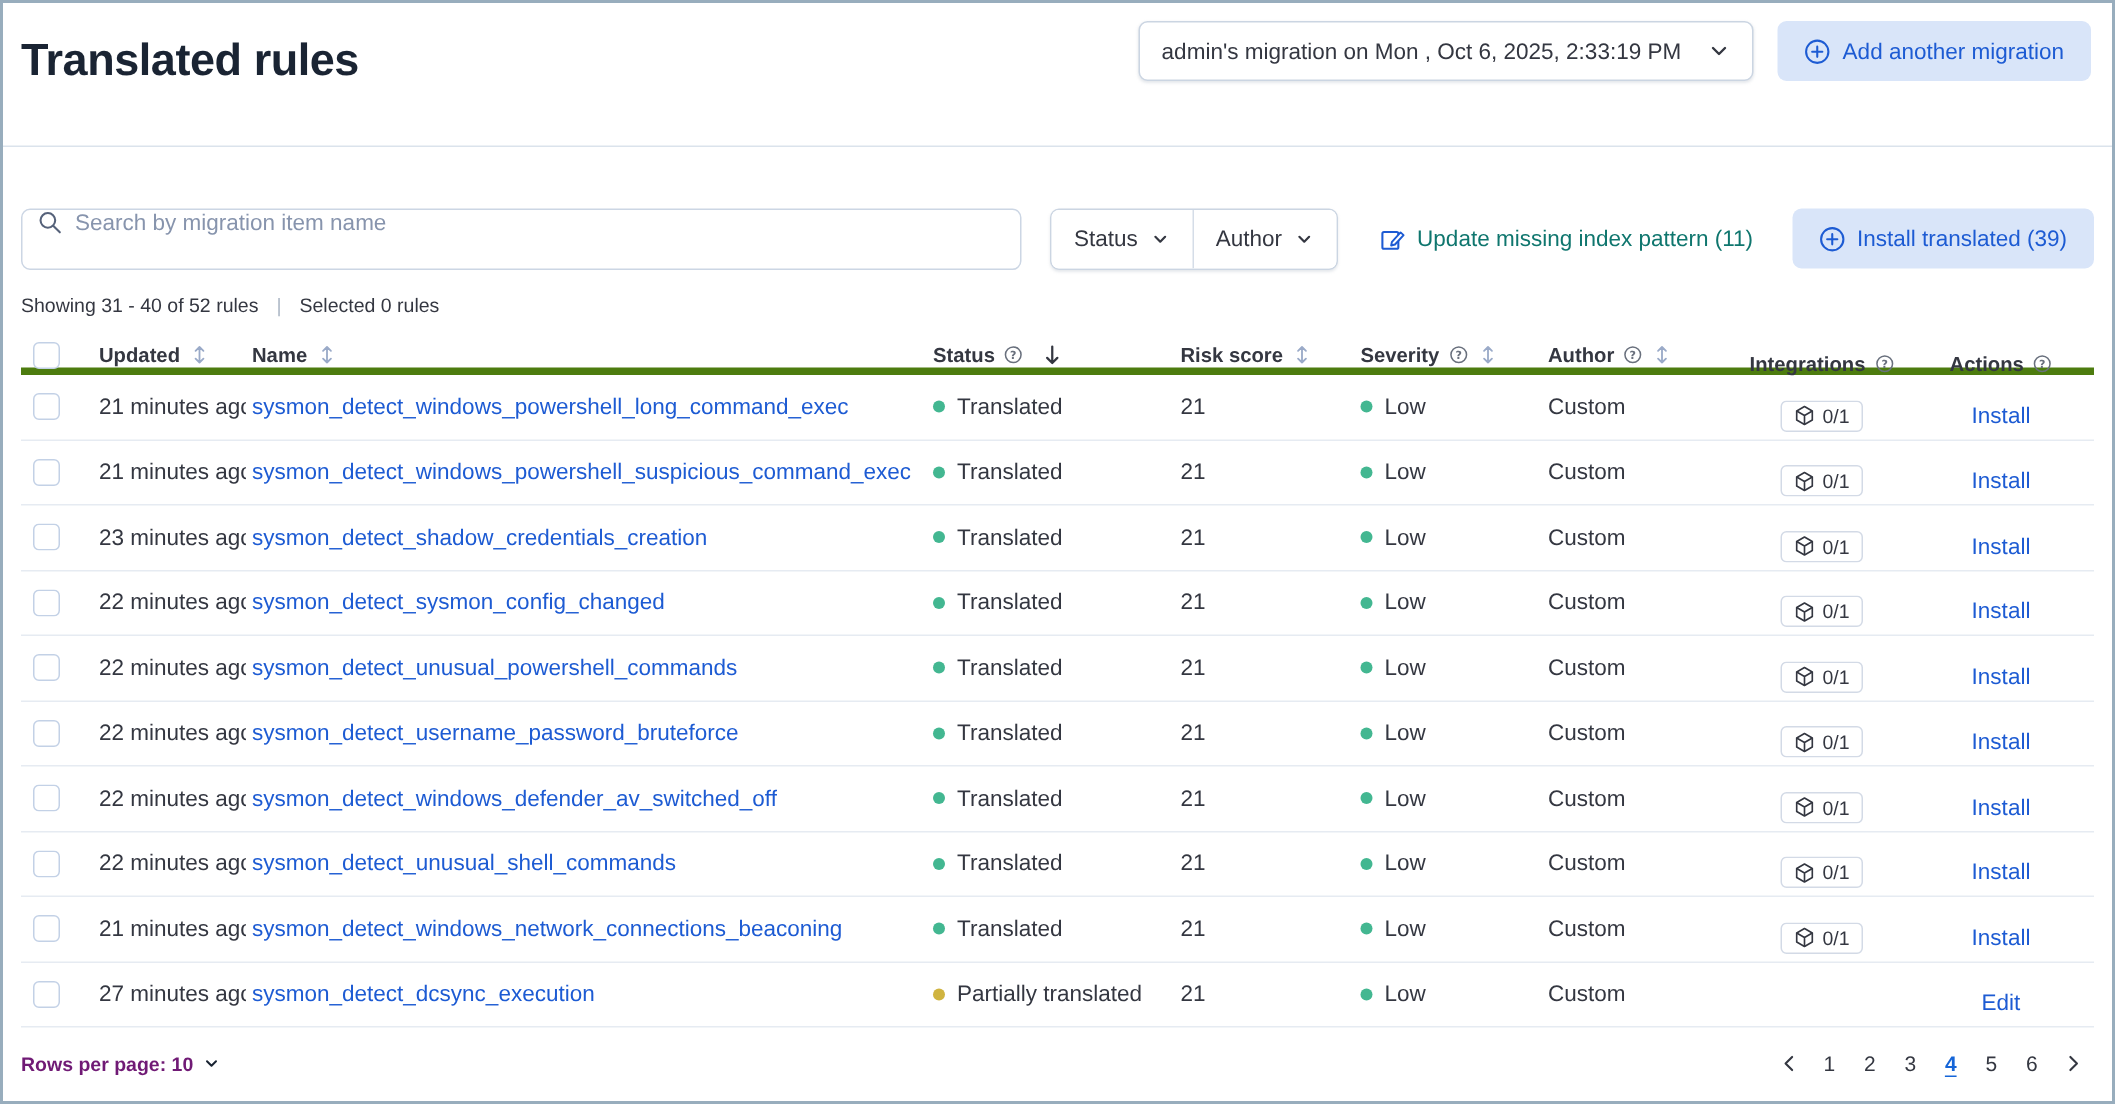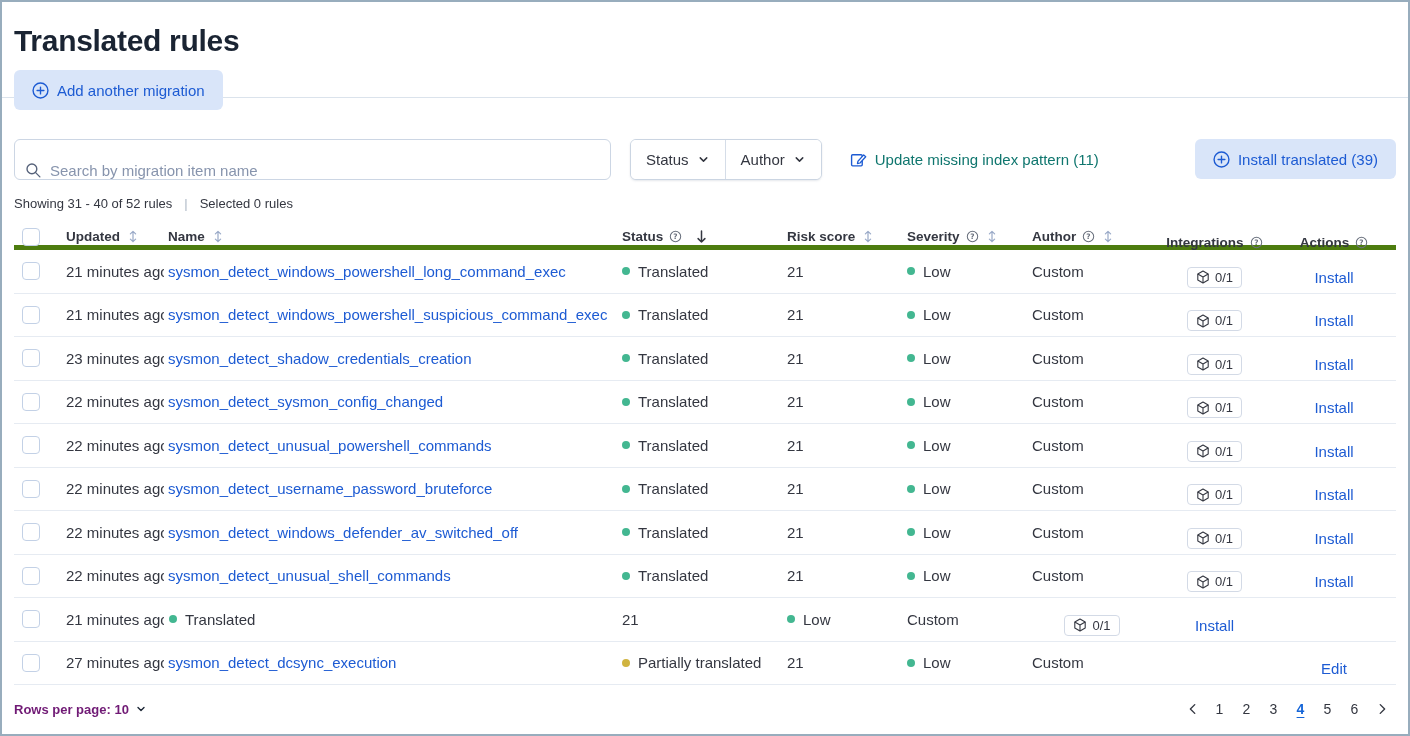--- a/index.html
+++ b/index.html
@@ -1,35 +1,35 @@
 <!DOCTYPE html>
 <html><head>
 <meta charset="utf-8">
 <style>
   * { margin:0; padding:0; box-sizing:border-box; }
   html,body { width:1410px; height:736px; }
   body { font-family:"Liberation Sans","DejaVu Sans",sans-serif; color:#343741; background:#e8edf2; }
   .frame { width:1410px; height:736px; border:2px solid #98adbd; background:#fff; overflow:hidden; }
 
   
-  .page-header { display:flex; justify-content:space-between; padding:0 14px 0 12px; height:96px; border-bottom:1px solid #dbe3ec;flex-direction:column; }
+  .page-header { display:flex; justify-content:space-between; padding:0 14px 0 12px; height:96px; border-bottom:1px solid #dbe3ec; }
   .page-title { margin-top:22px; font-size:30px; font-weight:700; color:#1a2433; letter-spacing:-0.3px; }
   .migrations-block { margin-top:12px; }
   .migrations-label { font-size:12.5px; font-weight:700; color:#1a2433; margin-bottom:6px; }
   .migrations-row { display:flex; gap:16px; }
   .select-box { width:410px; height:40px; border:1px solid #cbd5e2; border-radius:6px; background:#fff;
     display:flex; align-items:center; justify-content:space-between; padding:0 14px; font-size:15px;
     box-shadow:0 1px 2px rgba(152,162,179,0.25); cursor:pointer; }
   .btn-light-blue { height:40px; border:none; border-radius:6px; background:#d9e5f9; color:#1d5bd3;
     font-size:15px; font-weight:500; font-family:inherit; display:flex; align-items:center; gap:8px; padding:0 18px; cursor:pointer; }
 
   
   .toolbar { display:flex; align-items:center; margin:40px 12px 0; height:42px; }
-  .search-box { width:597px; height:41px; border:1px solid #ccd6e4; border-radius:6px; background:#fff;
-    display:flex; align-items:flex-end; padding:0 10px; gap:8px; }
+  .search-box { width:667px; height:41px; border:1px solid #ccd6e4; border-radius:6px; background:#fff;
+    display:flex; align-items:flex-start; padding:0 10px; gap:8px; }
   .search-box input { border:none; outline:none; flex:1; font-size:15px; font-family:inherit; color:#343741; background:transparent; }
   .search-box input::placeholder { color:#8794ad; }
   .filter-group { margin-left:19px; display:flex; border:1px solid #cbd5e2; border-radius:6px; background:#fff;
     box-shadow:0 1px 2px rgba(152,162,179,0.25); height:41px; overflow:hidden; }
   .filter-btn { display:flex; align-items:center; gap:8px; padding:0 15px; font-size:15px; color:#343741;
     background:#fff; border:none; font-family:inherit; cursor:pointer; }
   .filter-btn + .filter-btn { border-left:1px solid #d5dde8; }
   .link-btn { margin-left:28px; display:flex; align-items:center; gap:8px; background:none; border:none;
     color:#0f766e; font-size:15px; font-weight:500; font-family:inherit; cursor:pointer; }
   .install-btn { margin-left:auto; }
@@ -69,20 +69,28 @@
 </style>
 </head>
 <body>
 
 <div class="frame">
 
   <div class="page-header">
     <h1 class="page-title">Translated rules</h1>
     <div class="migrations-block">
       <div class="migrations-row">
+        <div class="select-box">
+          <span>admin's migration on Mon , Oct 6, 2025, 2:33:19 PM</span>
+          <span class="icon">
+            <svg width="16" height="16" viewBox="0 0 16 16">
+                <path d="M4 6l4 4 4-4" fill="none" stroke="#343741" stroke-width="1.6" stroke-linecap="round" stroke-linejoin="round"></path>
+              </svg>
+          </span>
+        </div>
         <button class="btn-light-blue">
           <span class="icon">
             <svg width="17" height="17" viewBox="0 0 16 16">
                 <circle cx="8" cy="8" r="7" fill="none" stroke="#1d5bd3" stroke-width="1.3"></circle>
                 <path d="M8 4.8v6.4M4.8 8h6.4" stroke="#1d5bd3" stroke-width="1.3" stroke-linecap="round"></path>
               </svg>
           </span>
           <span>Add another migration</span>
         </button>
       </div>
@@ -557,20 +565,23 @@
             <a class="action-link" href="#">Install</a>
           </div>
     </div>
 
     <div class="trow body-row">
       <div class="cell cell-check">
             <button class="checkbox"></button>
           </div>
       <div class="cell cell-updated">
             <span>21 minutes ago</span>
+          </div>
+      <div class="cell cell-name">
+            <a class="name-link" href="#">sysmon_detect_windows_network_connections_beaconing</a>
           </div>
       <div class="cell">
             <span class="dot" style="background: rgb(67, 183, 145);"></span>
             <span>Translated</span>
           </div>
       <div class="cell">
             <span>21</span>
           </div>
       <div class="cell">
             <span class="dot" style="background: rgb(67, 183, 145);"></span>

